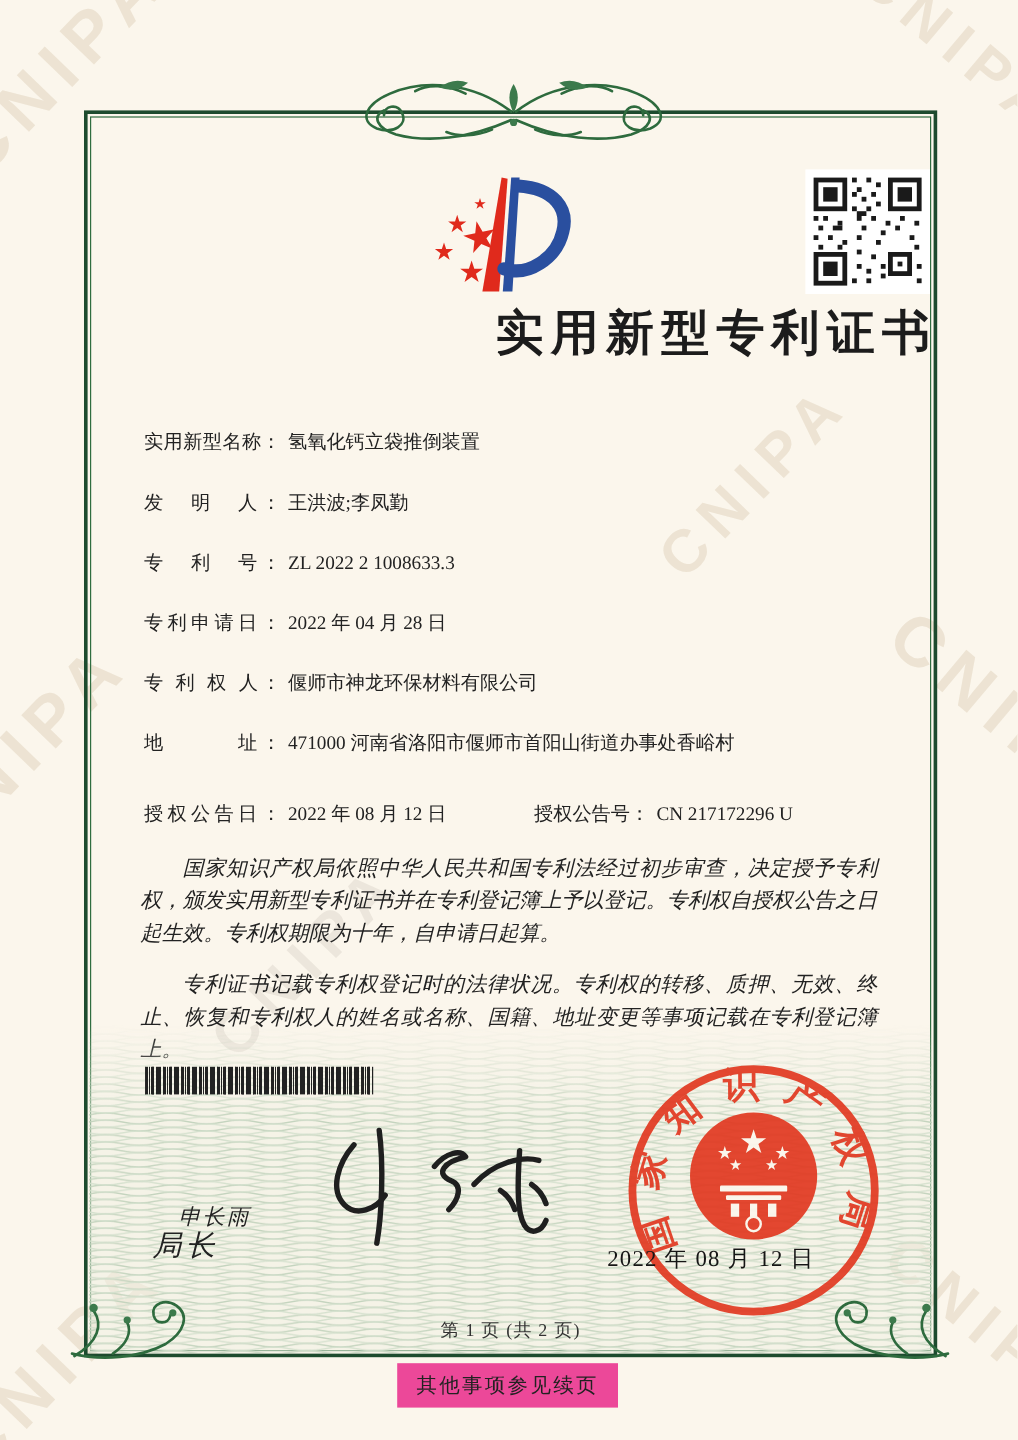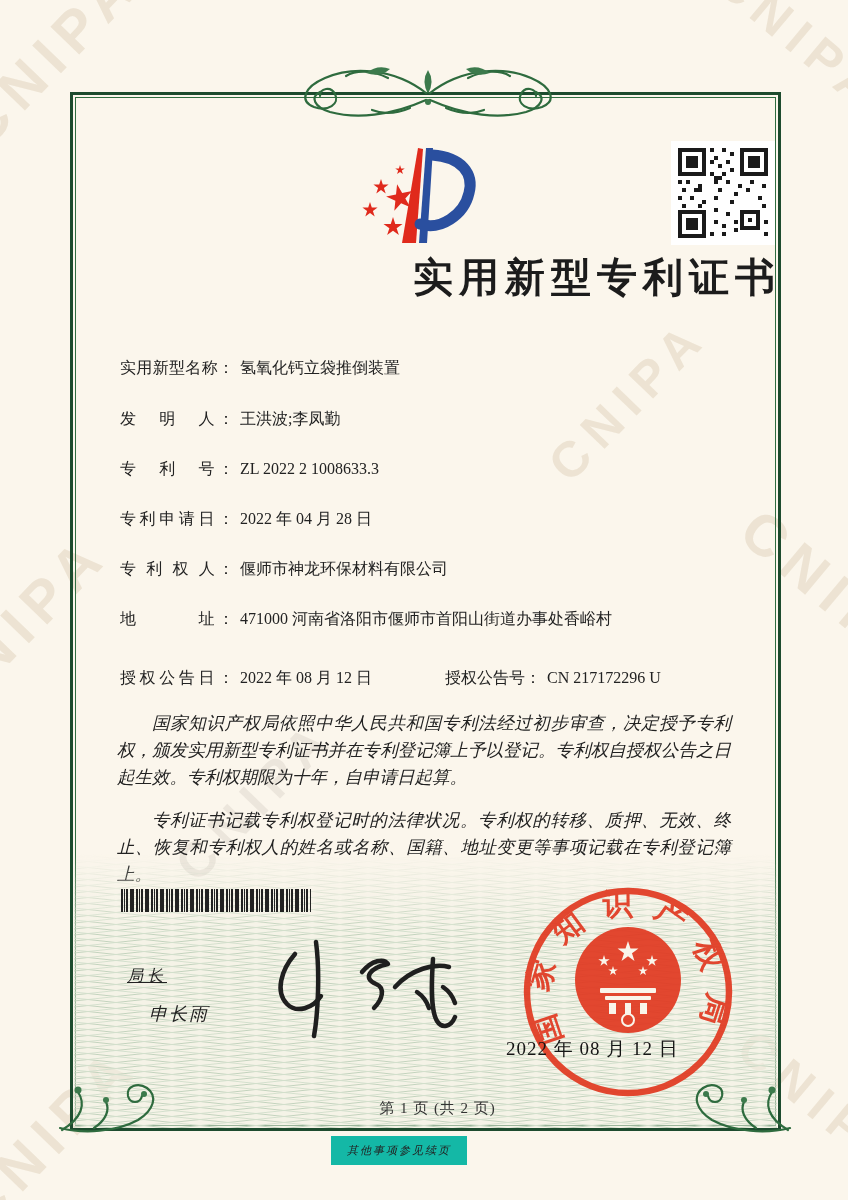--- a/index.html
+++ b/index.html
@@ -32,29 +32,29 @@
   .grant-right{position:absolute;left:325px;top:0;}
   
   .paras{position:absolute;left:101px;top:694px;width:646px;font-size:17.5px;line-height:27px;
          text-align:justify;font-style:italic;}
   .paras p{margin:16px;text-indent:2em;}
   
   .band{position:absolute;left:74px;top:854px;}
   .barcode{position:absolute;left:121px;top:889px;width:190px;height:23px;
     background:repeating-linear-gradient(90deg,#222 0 2px,transparent 2px 5px),
                repeating-linear-gradient(90deg,#222 0 1px,transparent 1px 3px);}
-  .signer-title{position:absolute;left:127px;top:966px;font-size:16px;font-style:italic;letter-spacing:4px;text-decoration:underline;}
+  .signer-title{position:absolute;left:127px;top:1022px;font-size:24px;font-style:italic;letter-spacing:4px;}
   .signer-name{position:absolute;left:127px;top:1002px;font-size:18px;font-style:italic;letter-spacing:2px;margin-left:22px;}
   .sig{position:absolute;left:222px;top:932px;}
   .seal{position:absolute;left:505px;top:868px;}
   .seal-date{position:absolute;left:506px;top:1036px;font-size:19px;letter-spacing:1px;color:#151515;}
-  .page-info{position:absolute;left:82px;top:1099px;width:711px;text-align:center;
+  .page-info{position:absolute;left:70px;top:1099px;width:711px;text-align:center;
              font-size:15px;letter-spacing:1px;color:#333;}
-  .note{position:absolute;left:331px;top:1136px;background:#14b8a6;padding:7px 16px;
-        font-size:11px;font-style:italic;letter-spacing:2px;}
+  .note{position:absolute;left:331px;top:1136px;background:#ec4899;padding:7px 16px;
+        font-size:17px;letter-spacing:2px;}
   svg{display:block;}
 </style>
 </head>
 <body>
 
 <svg width="0" height="0" style="position:absolute">
   <defs>
     <path id="star" d="M0,-1 L0.225,-0.309 L0.951,-0.309 L0.363,0.118 L0.588,0.809 L0,0.382 L-0.588,0.809 L-0.363,0.118 L-0.951,-0.309 L-0.225,-0.309 Z"></path>
   </defs>
 </svg>

